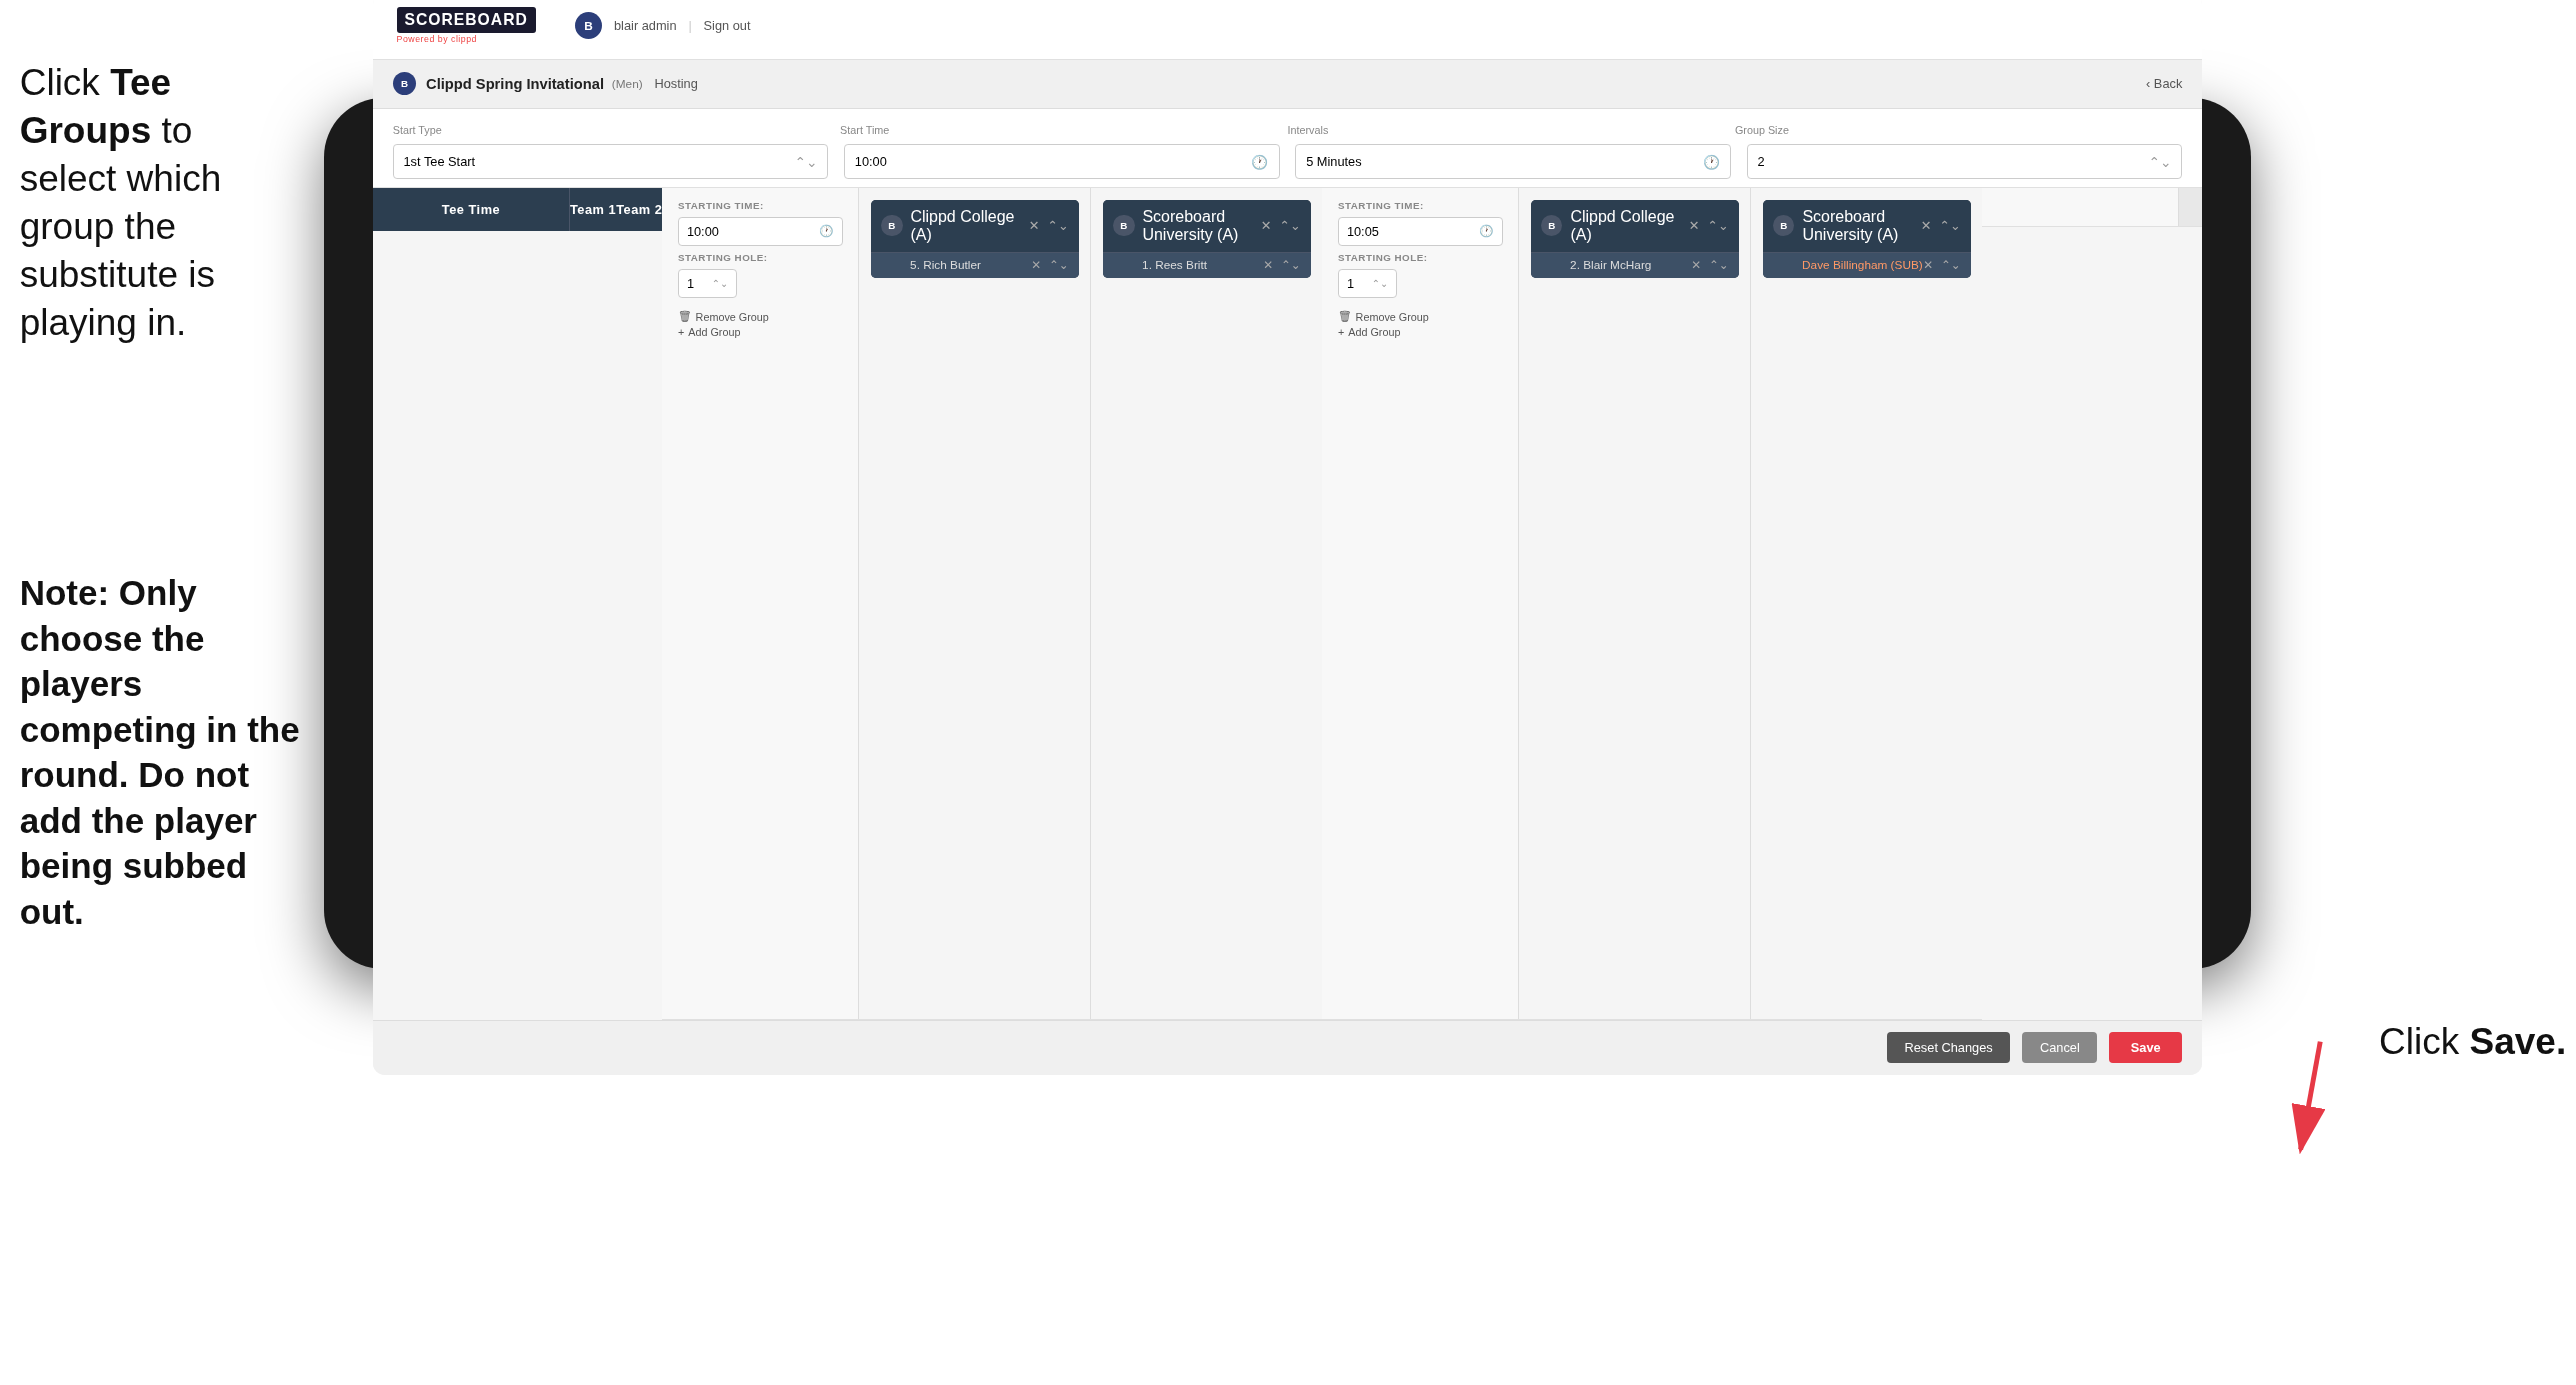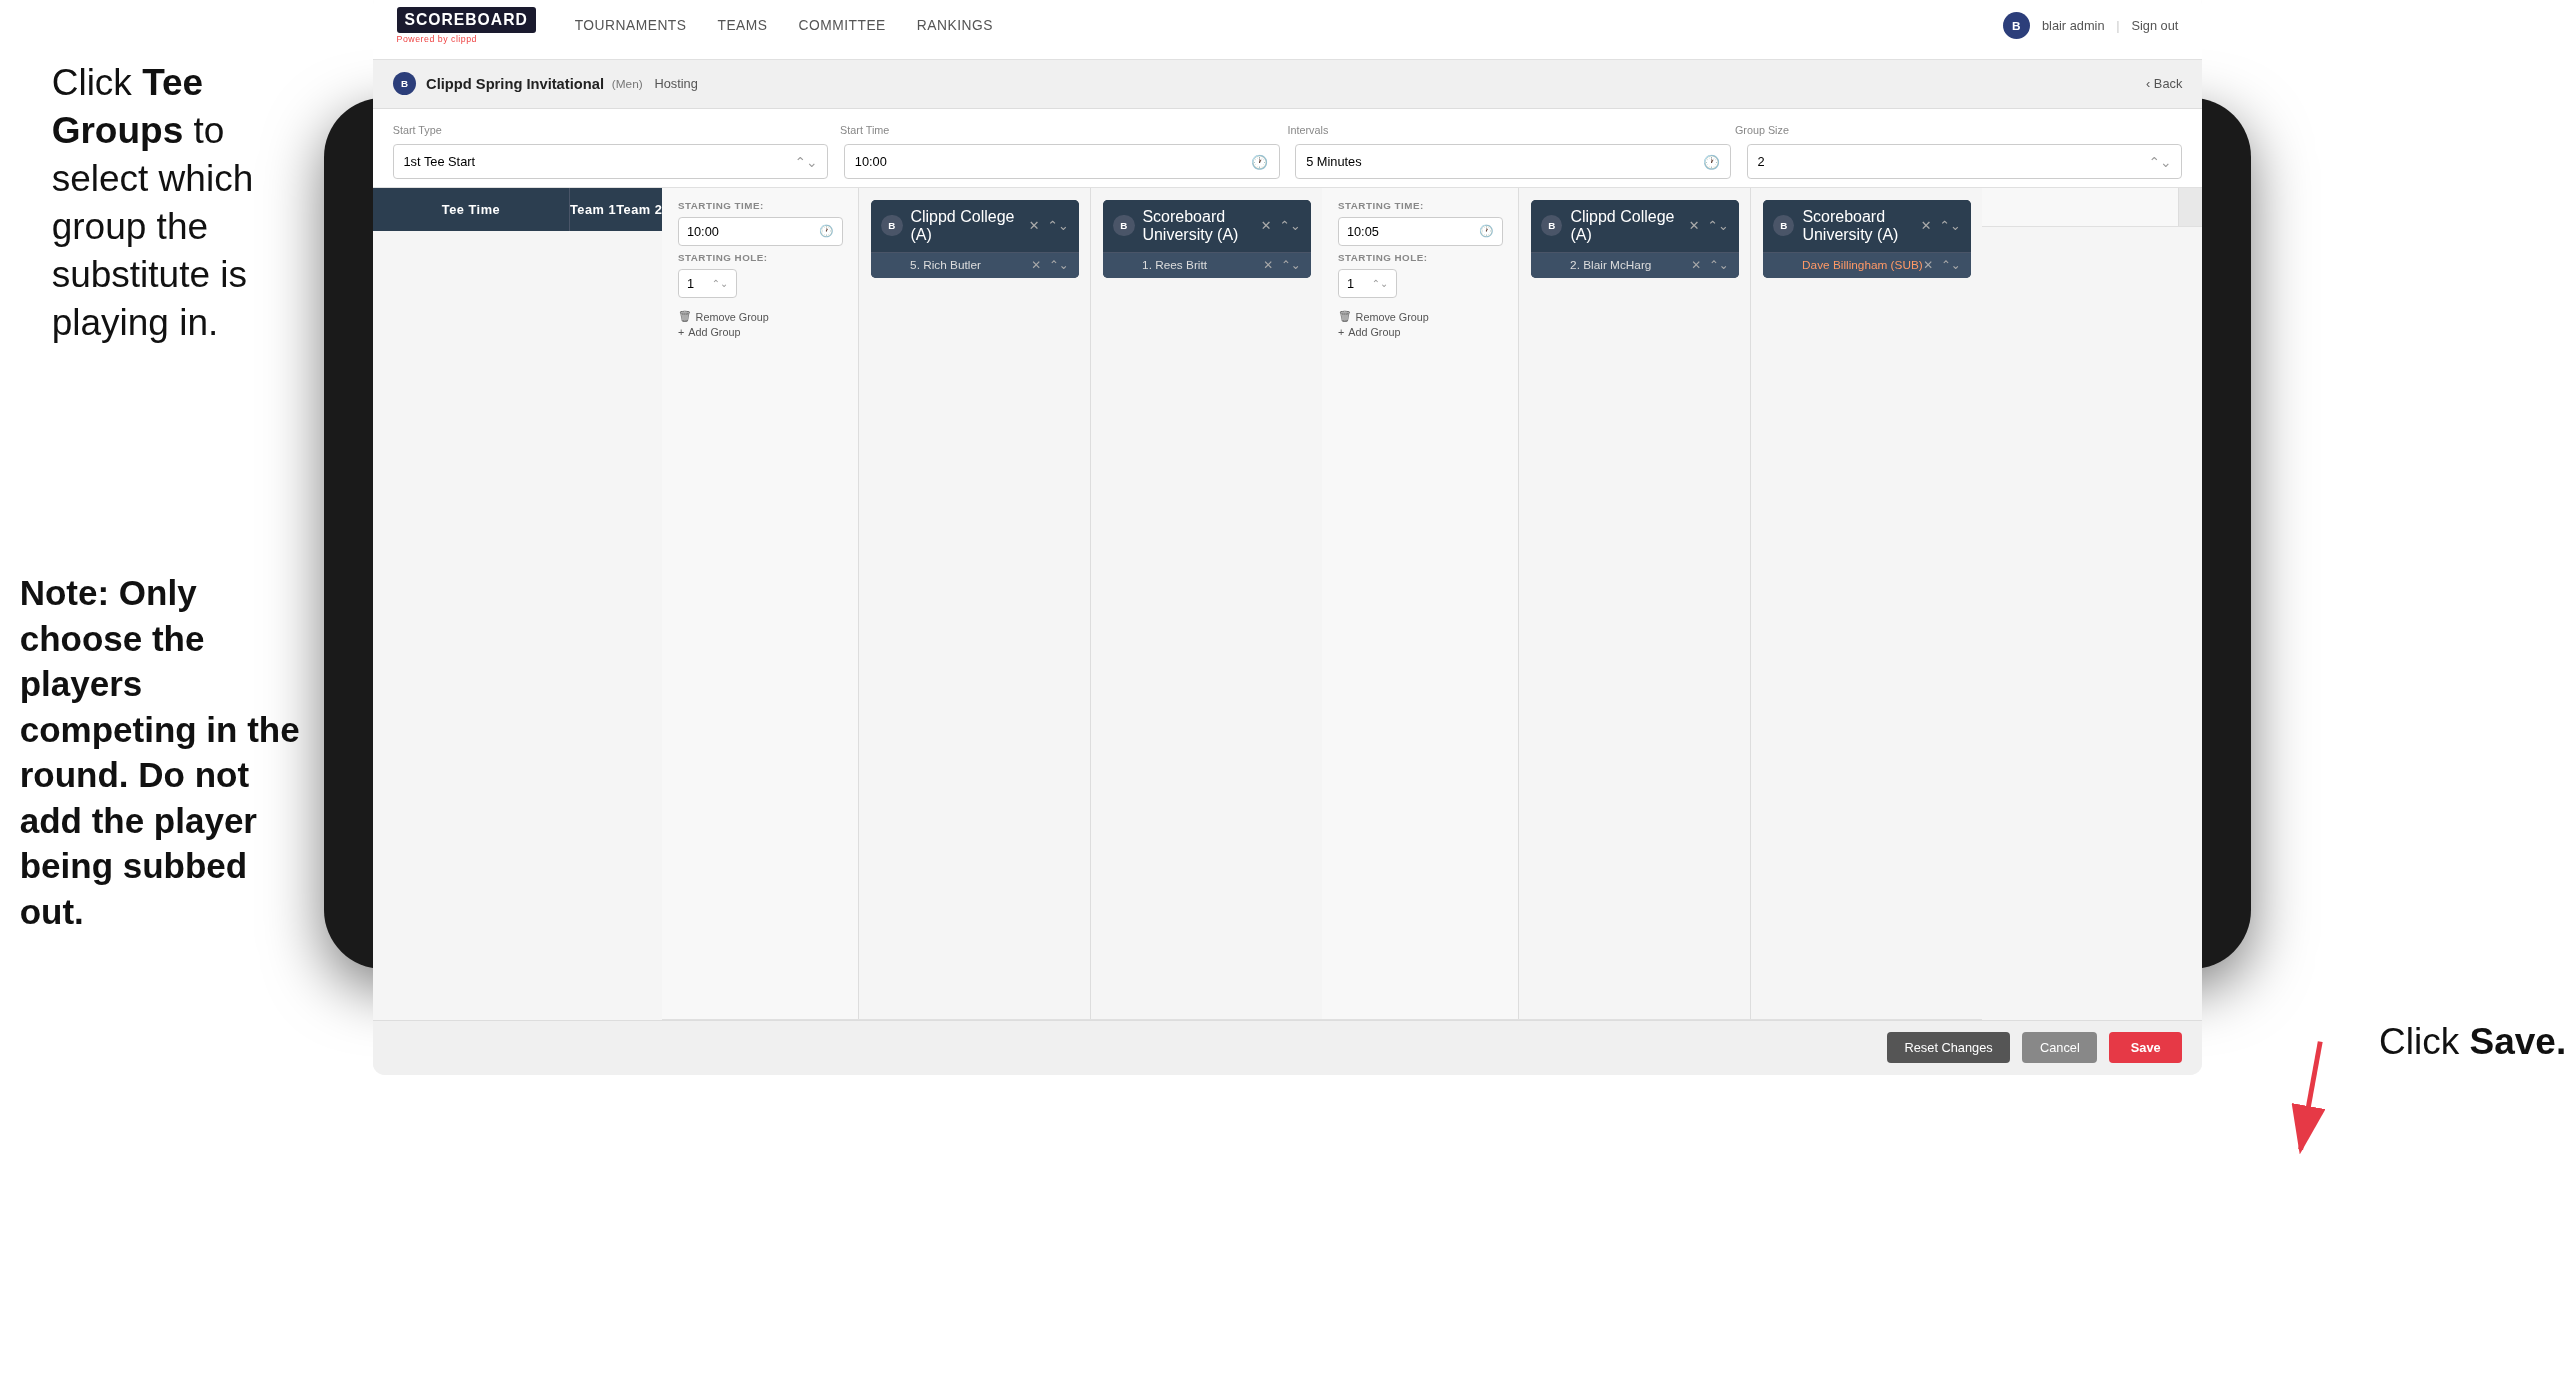--- a/index.html
+++ b/index.html
@@ -15,21 +15,20 @@
     
     .instruction-text {
       position: absolute;
       left: 0;
       top: 59px;
       width: 305px;
       font-size: 37px;
       line-height: 1.3;
       color: #111;
       padding: 0 19.7px;
-      margin-left: 32px;
     }
     .instruction-text strong { font-weight: 800; }
 
     .note-text {
       position: absolute;
       left: 0;
       top: 570px;
       width: 324px;
       font-size: 35px;
       line-height: 1.3;
@@ -487,26 +486,20 @@
 
 <div class="tablet">
   <div class="tablet-screen">
 
     <nav class="navbar">
       <div class="logo-area">
         <div>
           <div class="logo-box">SCOREBOARD</div>
           <div class="logo-sub">Powered by clippd</div>
         </div>
-      </div>
-      <div class="nav-links">
-        <span class="nav-link">TOURNAMENTS</span>
-        <span class="nav-link">TEAMS</span>
-        <span class="nav-link">COMMITTEE</span>
-        <span class="nav-link">RANKINGS</span>
       </div>
       <div class="nav-right">
         <div class="user-avatar">B</div>
         <span>blair admin</span>
         <span class="separator">|</span>
         <span class="sign-out-link">Sign out</span>
       </div>
     </nav>
 
     <div class="breadcrumb-bar">

